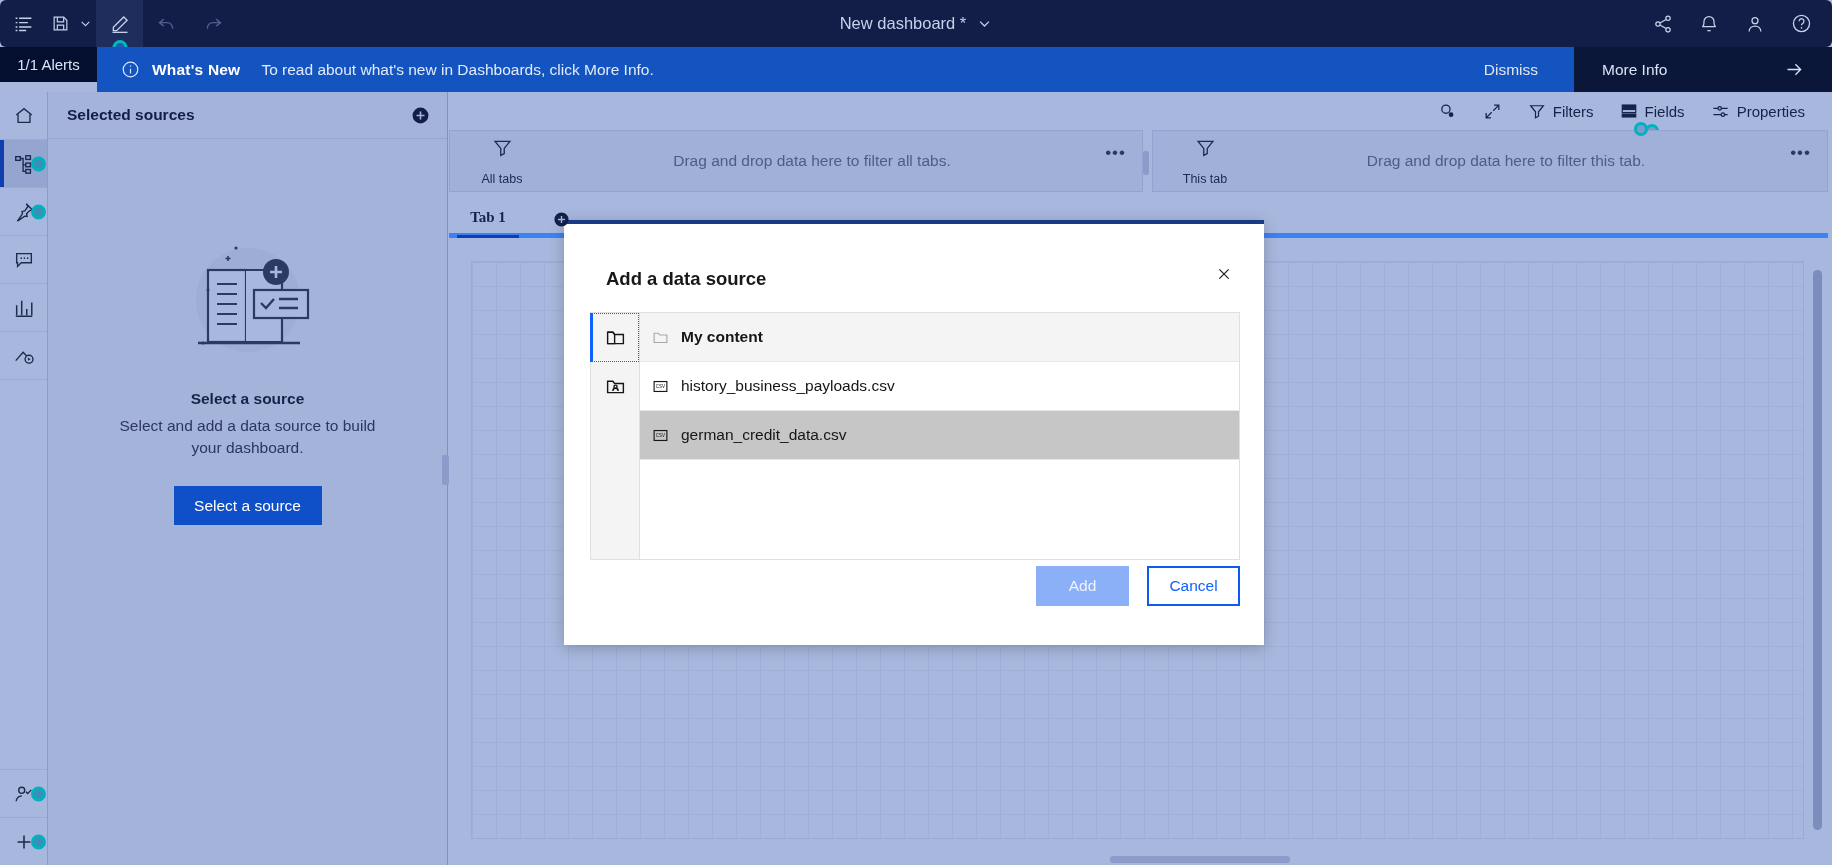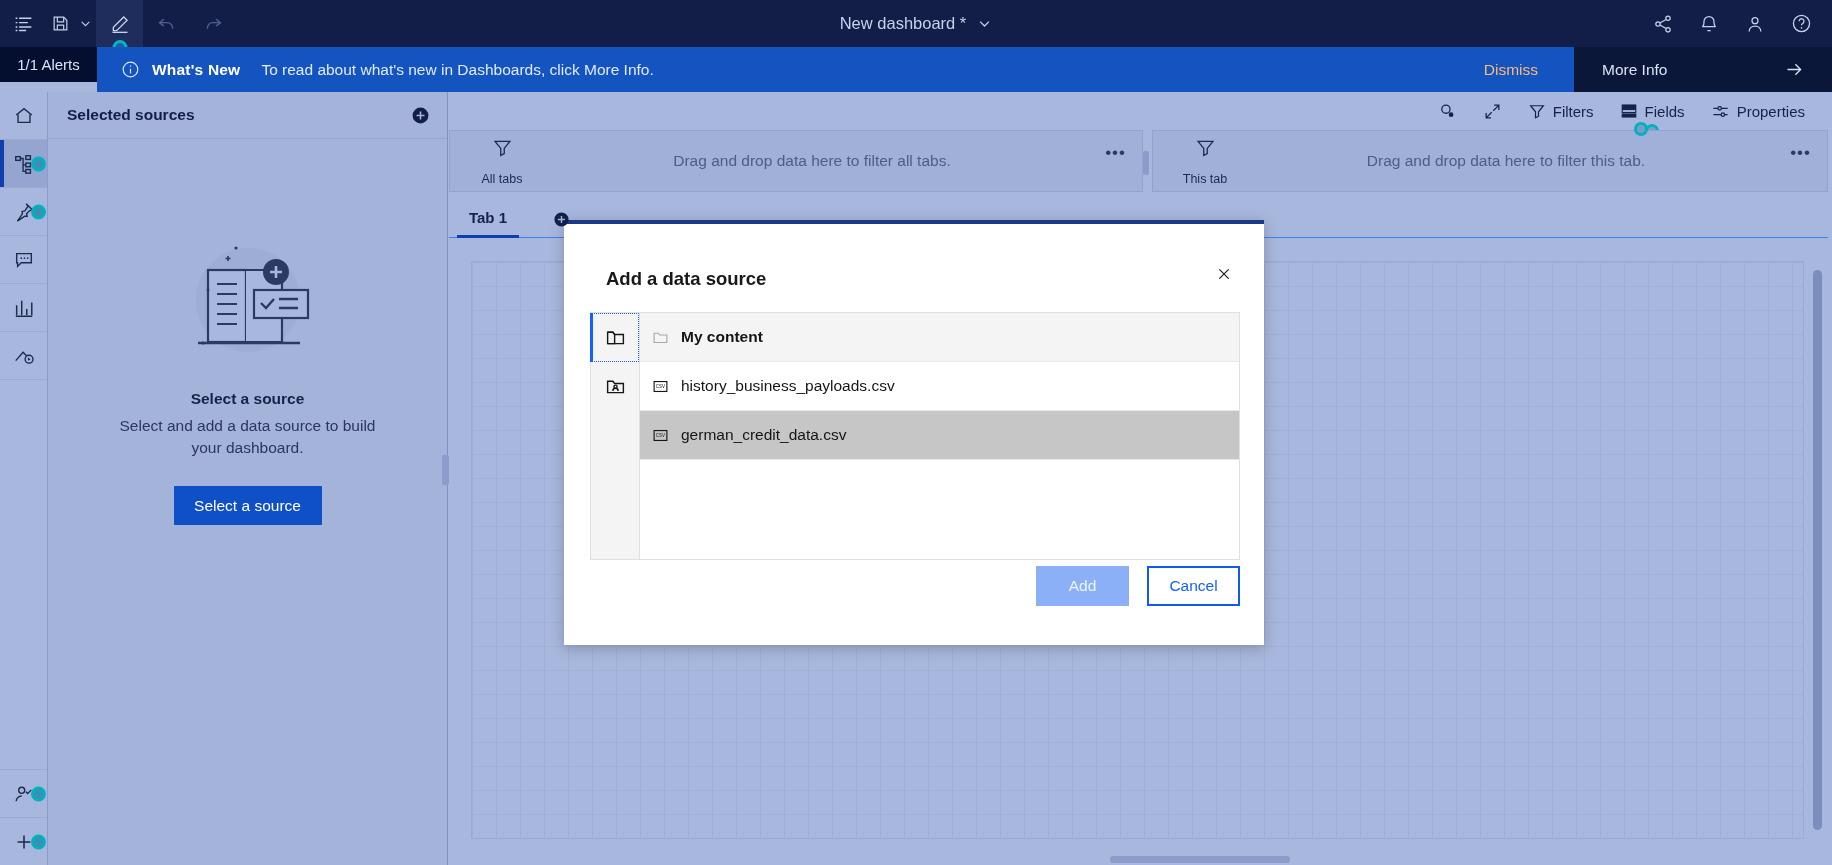--- a/index.html
+++ b/index.html
@@ -6,21 +6,21 @@
   html,body{
     width:1832px; height:865px; overflow:hidden;
     font-family:"Liberation Sans", sans-serif;
     background:#a8b7dd;
   }
   #app{position:relative;width:1832px;height:865px;}
 
   
   .topbar{
     position:absolute;left:0;top:0;width:1832px;height:47px;
-    background:#121e48;display:flex;align-items:center;
+    background:#121e48;display:flex;align-items:center;border-radius:6px;
   }
   .tb-btn{
     width:47px;height:47px;display:flex;align-items:center;justify-content:center;
     color:#c6d2ec;position:relative;cursor:pointer;
   }
   .tb-btn.active{background:#1f2d5c;}
   .tb-btn .dotmark{
     position:absolute;bottom:-8px;left:50%;transform:translateX(-50%);
     width:15px;height:15px;border-radius:50%;border:3px solid #00b7c4;background:#1f5ea8;
   }
@@ -42,21 +42,21 @@
     display:flex;align-items:center;justify-content:center;cursor:pointer;
   }
   .whatsnew{
     position:absolute;left:97px;top:47px;width:1477px;height:45px;
     background:#1454c0;display:flex;align-items:center;color:#fff;
   }
   .wn-icon{margin-left:24px;display:flex;align-items:center;color:#dbe6fb;}
   .wn-title{margin-left:12px;font-weight:bold;font-size:15.5px;letter-spacing:.2px;}
   .wn-text{margin-left:21px;font-size:15.5px;color:#e2ebfb;}
   .wn-dismiss{
-    margin-left:auto;margin-right:36px;font-size:15.5px;color:#fdba74;cursor:pointer;
+    margin-left:auto;margin-right:36px;font-size:15.5px;color:#e5e5e5;cursor:pointer;
   }
   .moreinfo{
     position:absolute;left:1574px;top:47px;width:258px;height:45px;
     background:#0a1738;display:flex;align-items:center;color:#dbe3f5;
     font-size:15.5px;cursor:pointer;
   }
   .moreinfo .mi-label{margin-left:28px;}
   .moreinfo .mi-arrow{margin-left:auto;margin-right:27px;display:flex;}
 
   
@@ -143,21 +143,22 @@
     position:absolute;left:1143px;top:151px;width:6px;height:24px;
     background:#8b9ccb;border-radius:2px;cursor:col-resize;z-index:3;
   }
   .fz-ring{
     position:absolute;left:1634px;top:122px;width:14px;height:14px;
     border-radius:50%;border:3px solid #00b2c0;background:#7d9ccb;z-index:4;
   }
 
   .tabbar{
     position:absolute;left:449px;top:196px;right:4px;height:42px;
-    border-bottom:1px solid #3b82f6;
+    border-bottom:5px solid #3b82f6;
+    font-family:Liberation Serif, serif;
   }
   .tab{
     position:absolute;left:0;top:0;width:78px;height:42px;
     display:flex;align-items:center;justify-content:center;
     font-size:15px;font-weight:bold;color:#152249;cursor:pointer;
   }
   .tab::after{
     content:"";position:absolute;bottom:0;left:8px;right:8px;height:3px;background:#0f3fae;
   }
   .tab-add{

